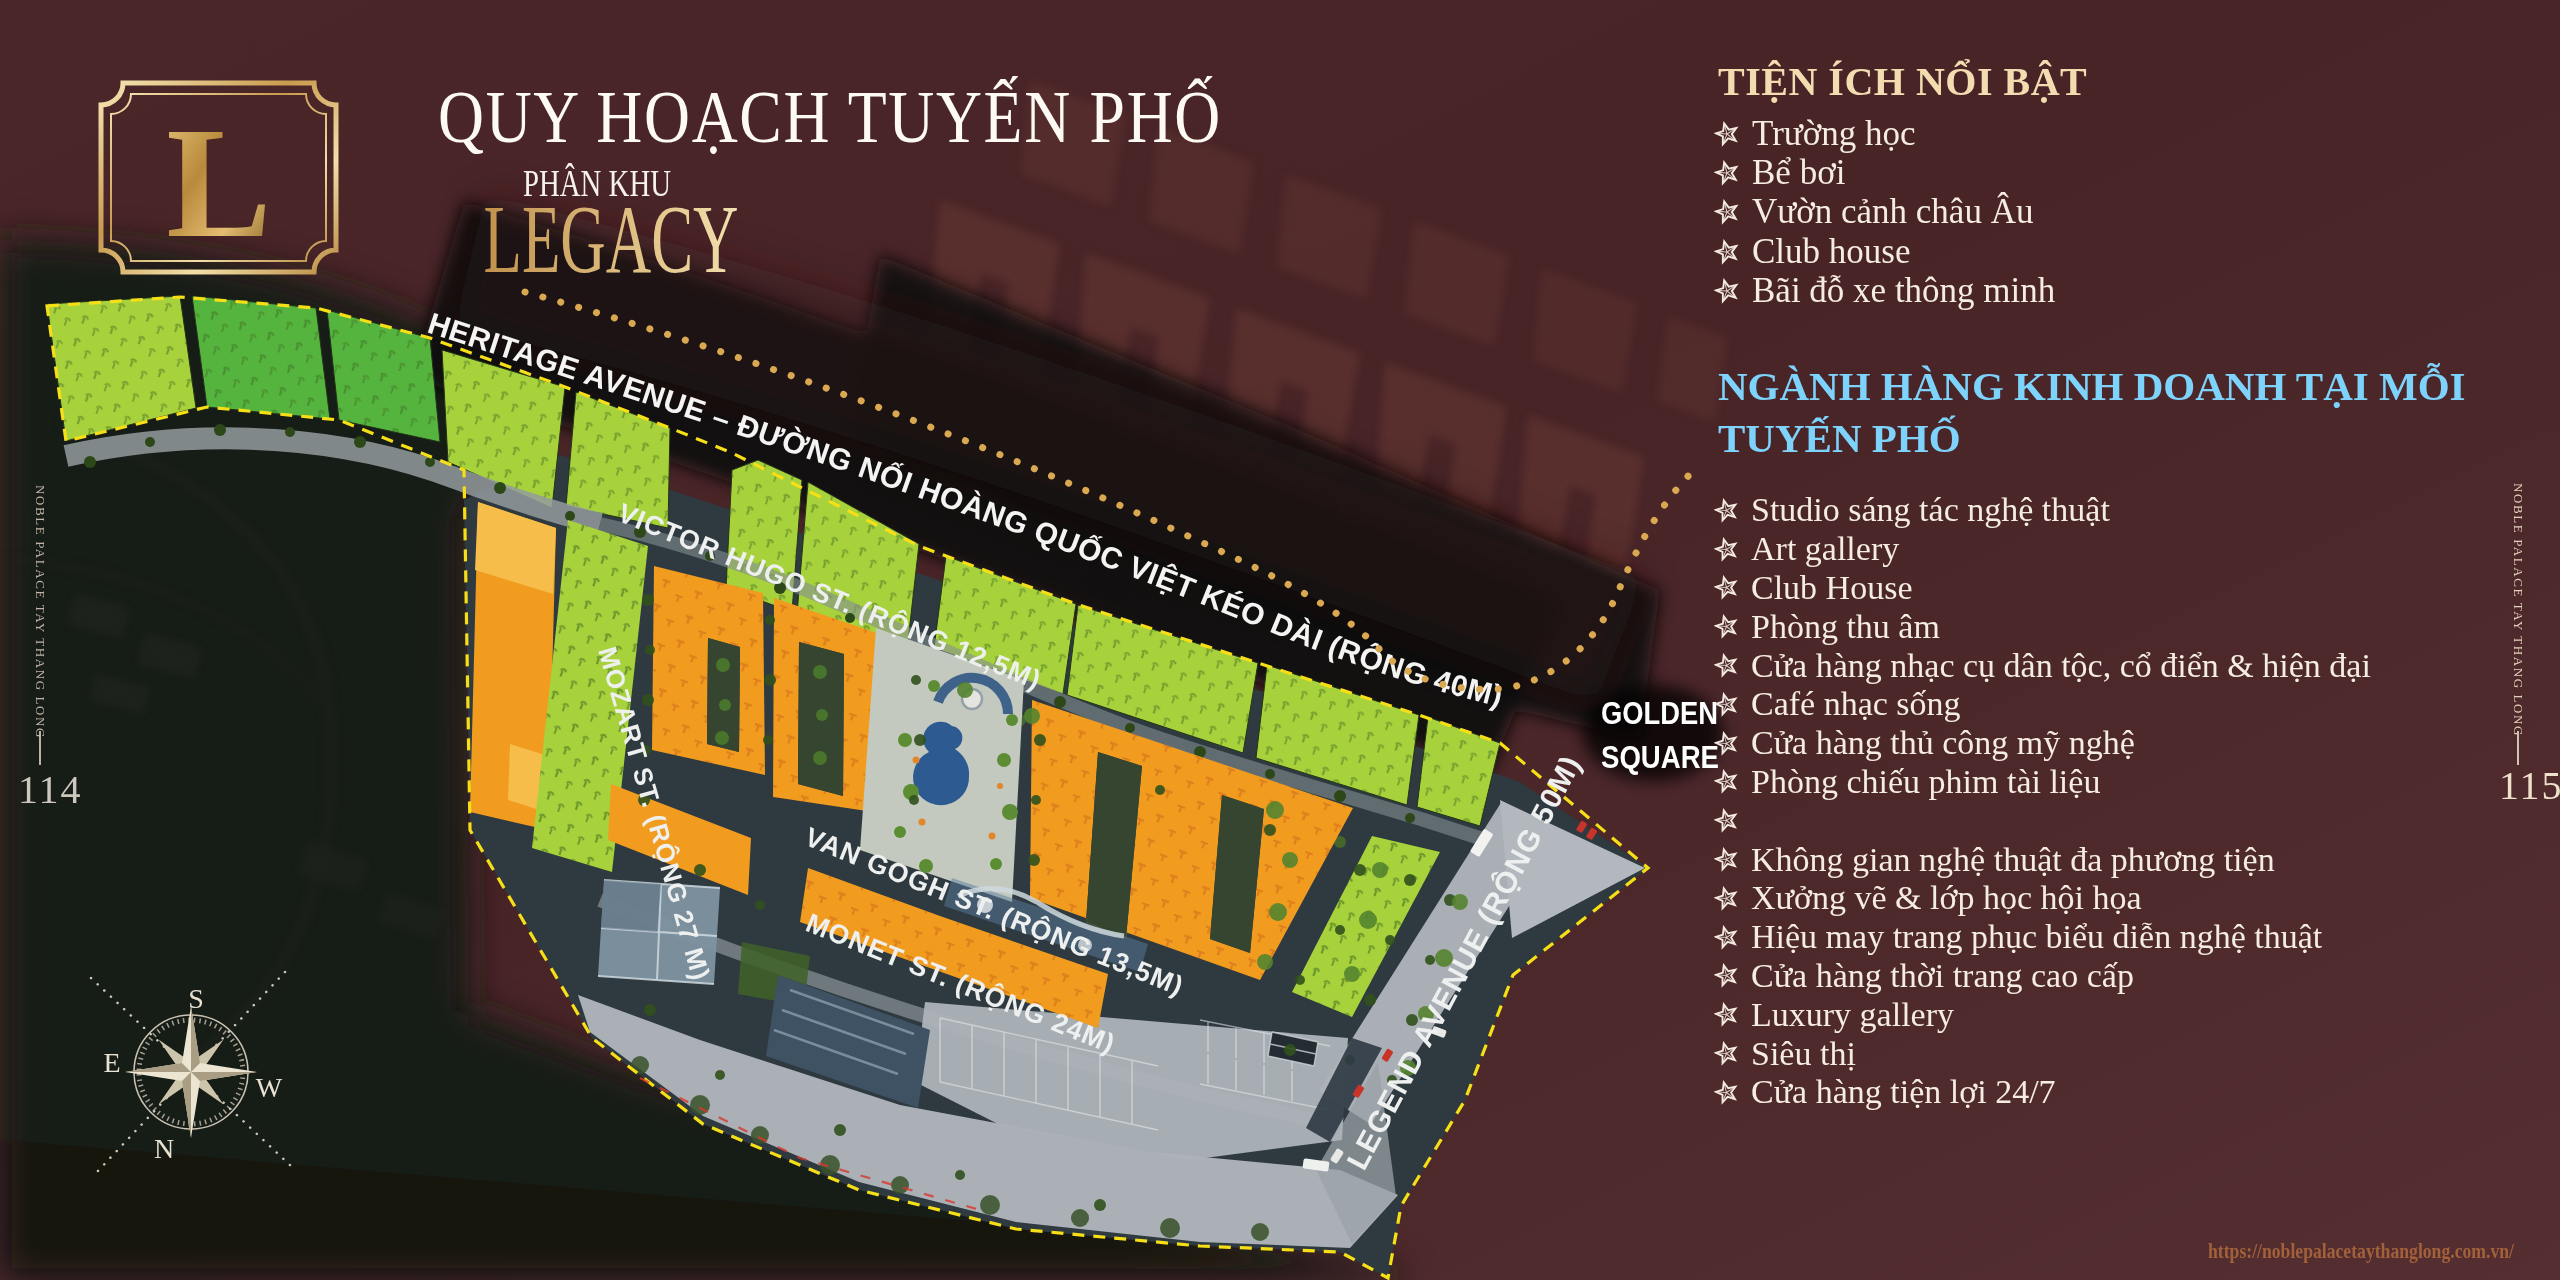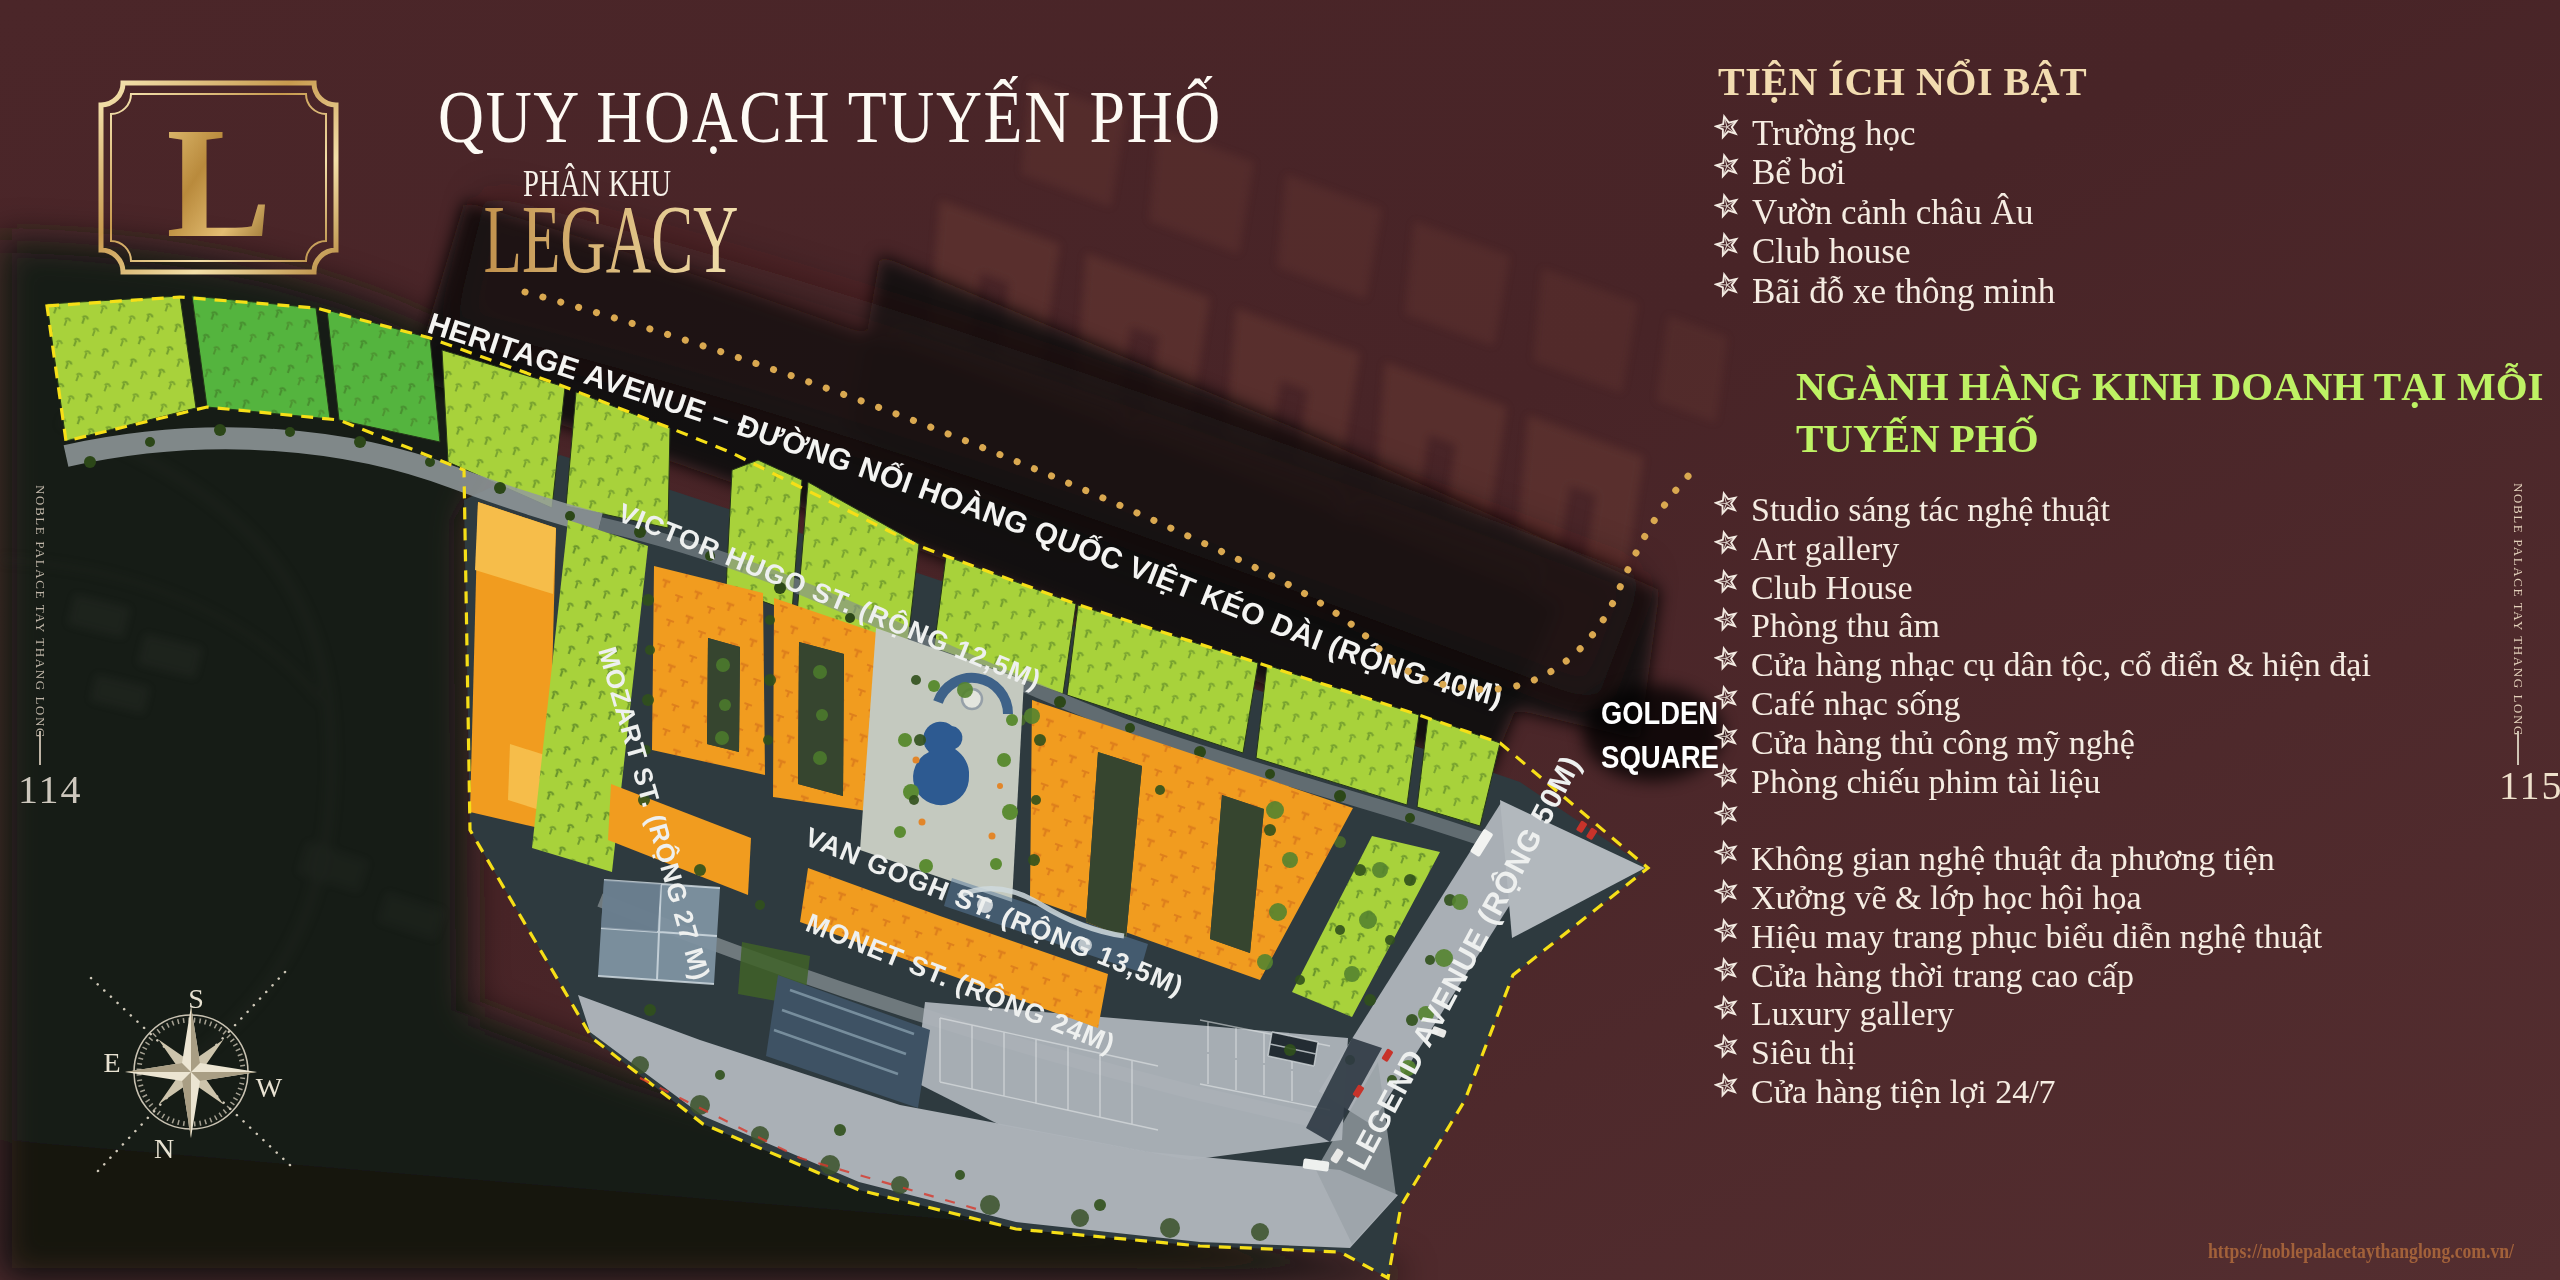--- a/index.html
+++ b/index.html
@@ -1,21 +1,21 @@
 <!DOCTYPE html>
 <html><head><meta charset="utf-8">
 <style>
 *{margin:0;padding:0;box-sizing:border-box}
 html,body{width:2560px;height:1280px;overflow:hidden;background:#4b2629}
 #page{position:absolute;left:0;top:0;width:2560px;height:1280px;font-family:"Liberation Serif",serif}
 #mapsvg{position:absolute;left:0;top:0}
 .hd1{position:absolute;left:1718px;top:58px;font-size:40px;font-weight:bold;color:#f2dcb0;letter-spacing:0.5px}
-.hd2{position:absolute;left:1796px;top:360px;font-size:41px;font-weight:bold;color:#bef264;letter-spacing:0px;line-height:52px}
+.hd2{position:absolute;left:1718px;top:360px;font-size:41px;font-weight:bold;color:#7dd3fc;letter-spacing:0px;line-height:52px}
 .list{position:absolute;left:1714px;color:#f5ece2}
-.list .li{display:flex;align-items:flex-start;white-space:nowrap}
+.list .li{display:flex;align-items:center;white-space:nowrap}
 .list .li svg{flex:0 0 auto;margin-right:12px}
 #list1{top:114px;font-size:35px}
 #list1 .li{height:39.4px}
 #list2{top:491px;font-size:34px}
 #list2 .li{height:38.8px}
 .vside{position:absolute;font-family:"Liberation Serif",serif;white-space:nowrap}
 #vleft{left:40px;top:612px;transform:translate(-50%,-50%) rotate(90deg);color:rgba(200,190,176,0.95);font-size:13px;letter-spacing:1.6px}
 #vright{left:2518px;top:610px;transform:translate(-50%,-50%) rotate(90deg);color:#e2d0ba;font-size:13px;letter-spacing:1.6px}
 .vline{position:absolute;width:2px;background:#cfc4b4}
 #vlineL{left:39px;top:731px;height:34px;background:rgba(207,196,180,0.9)}

